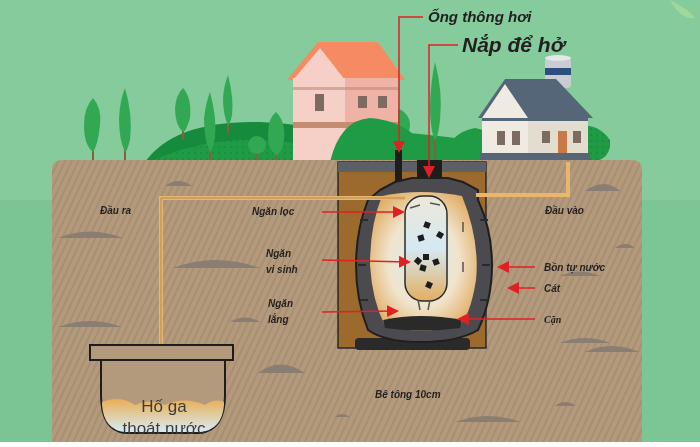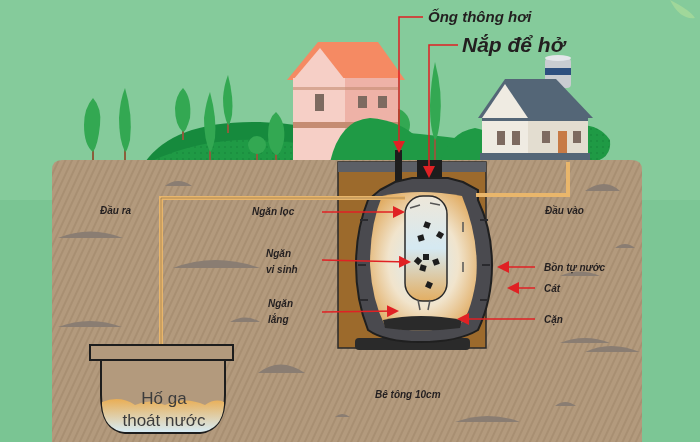--- a/index.html
+++ b/index.html
@@ -218,19 +218,19 @@
 <div class="label c" style="left:266px; top:246px; width:54px;">
   <div>Ngăn</div>
   <div>vi sinh</div>
 </div>
 <div class="label c" style="left:268px; top:296px; width:52px;">
   <div>Ngăn</div>
   <div>lắng</div>
 </div>
 <div class="label" style="left:544px; top:260px;">Bồn tự nước</div>
 <div class="label" style="left:544px; top:281px;text-align:right;">Cát</div>
-<div class="label" style="left:544px; top:312px;">Cặn</div>
+<div class="label" style="left:544px; top:312px;font-family:Liberation Serif, serif;">Cặn</div>
 <div class="label" style="left:375px; top:354px;margin-top:33px;">Bê tông 10cm</div>
-<div class="plain" style="left:95px; top:388px; width:138px;">
+<div class="plain" style="left:95px; top:396px; width:138px;">
   <div>Hố ga</div>
   <div>thoát nước</div>
 </div>
 </div>
 
 </body></html>

